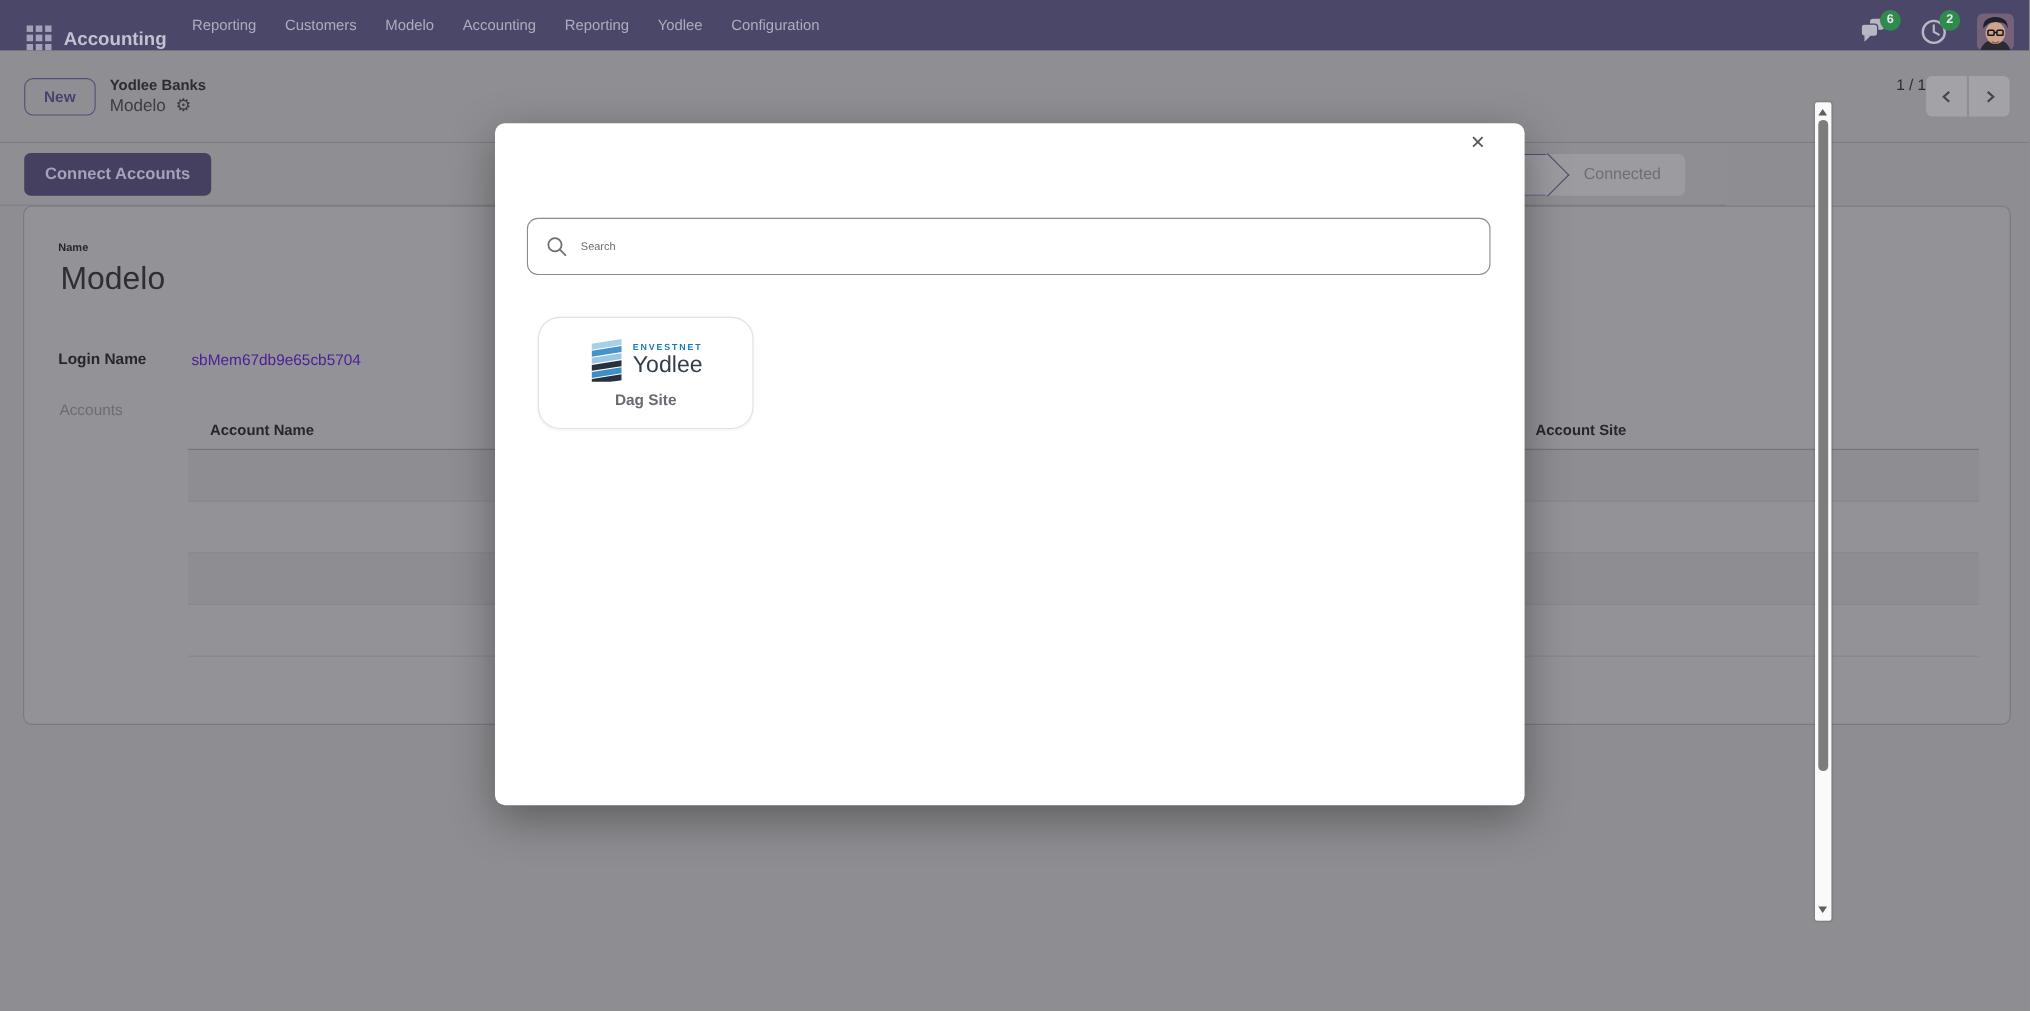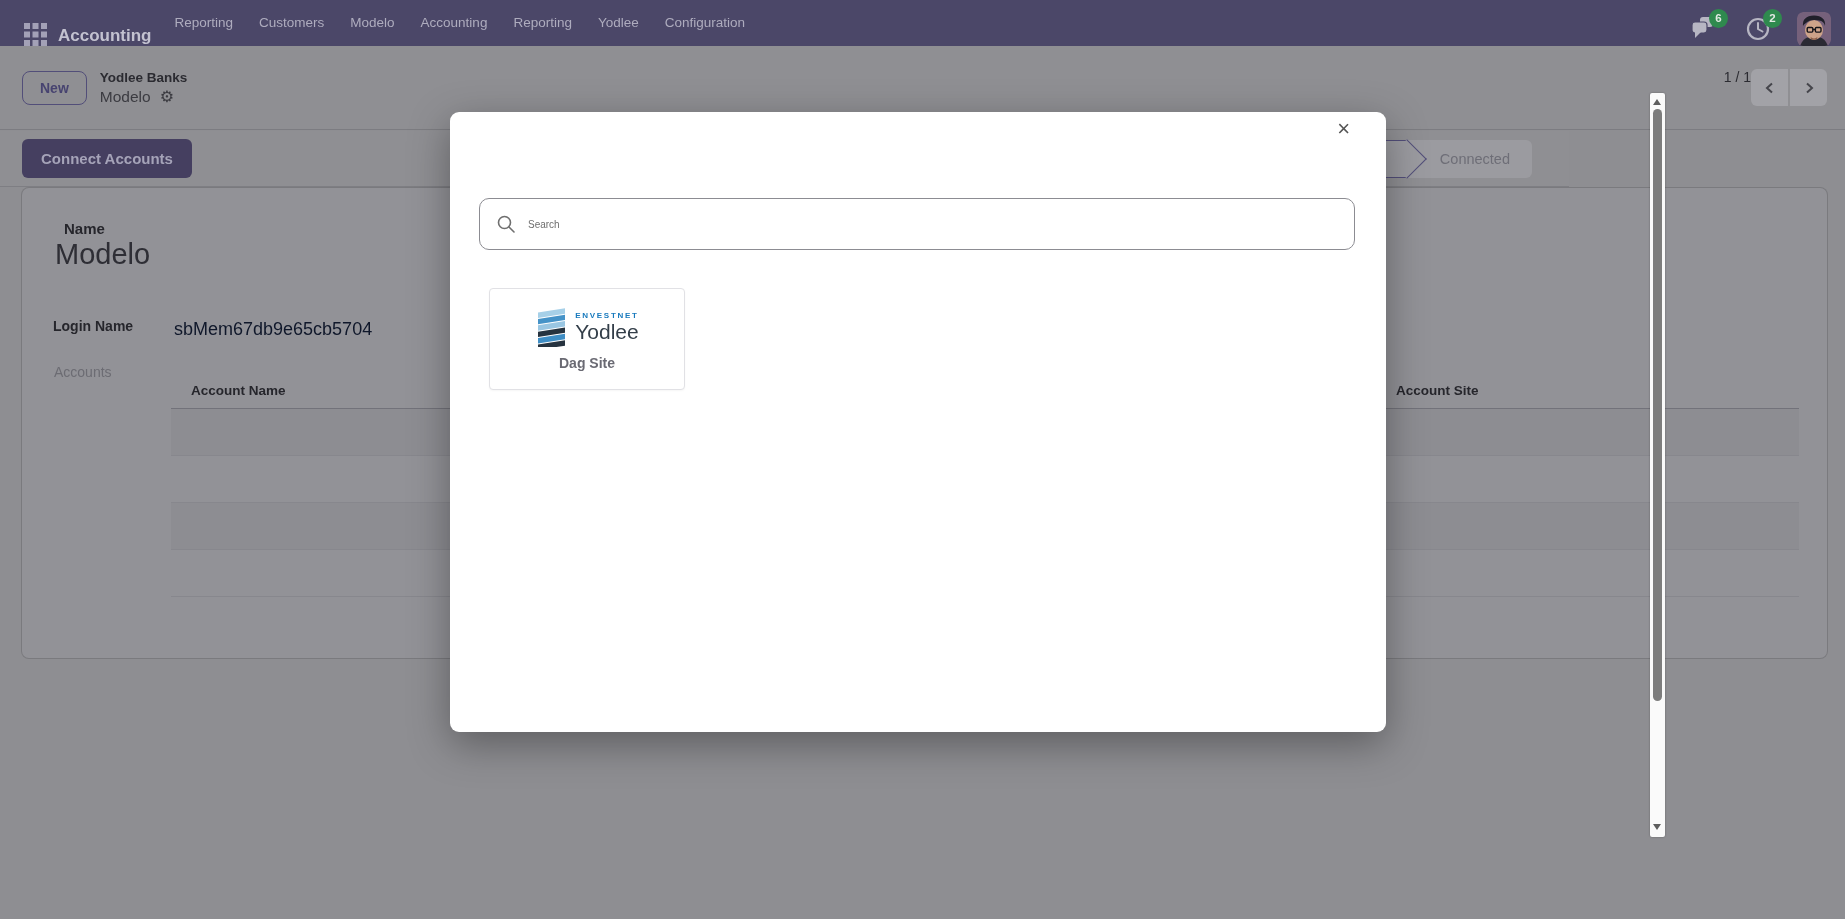--- a/index.html
+++ b/index.html
@@ -79,24 +79,24 @@
     border-top:1px solid #524e79; border-right:1px solid #524e79; z-index:1;
   }
   .step-inactive { padding:0 22px 0 32px; color:#6e6e77; border-radius:0 6px 6px 0; }
 
   
   .sheet {
     position:absolute; left:21px; top:187px; width:1807px; height:472px;
     background:#929297; border:1px solid rgba(0,0,0,0.16); border-radius:8px;
   }
   .lbl { position:absolute; font-weight:bold; color:#26262c; }
-  .name-label { left:42px; top:32px; font-size:15px; }
+  .name-label { left:31px; top:32px; font-size:10px; }
   .name-value { position:absolute; left:33px; top:50px; font-size:29px; color:#2e2e35; }
   .login-label { left:31px; top:130px; font-size:14px; }
-  .login-value { position:absolute; left:152px; top:131px; font-size:18px; color:#0f172a; }
+  .login-value { position:absolute; left:152px; top:131px; font-size:14px; color:#4c1d95; }
   .accounts-label { position:absolute; left:32px; top:176px; font-size:14px; color:#6c6c73; }
   .otable { position:absolute; left:149px; top:184px; width:1628px; }
   .thead { display:flex; height:37px; align-items:center; border-bottom:1px solid #72727a; }
   .th { font-size:13.5px; font-weight:bold; color:#26262c; }
   .th-name { flex:1; padding-left:20px; }
   .th-type { width:403px; }
   .trow { height:47px; border-bottom:1px solid #87878d; }
   .trow:nth-child(even) { background:rgba(0,0,0,0.03); }
 
   
@@ -113,21 +113,21 @@
     border:1px solid #8c8c92; border-radius:10px; display:flex; align-items:center;
     padding-left:16px; background:#fff;
   }
   .search-box input {
     flex:1; border:none; outline:none; font-size:10px; font-family:inherit;
     margin-left:12px; color:#333; background:transparent;
   }
   .search-box input::placeholder { color:#6e6e6e; opacity:1; }
   .provider-card {
     position:absolute; left:39px; top:176px; width:196px; height:102px;
-    border:1px solid #e1e1e5; border-radius:4px; background:#fff;
+    border:1px solid #e1e1e5; border-radius:20px; background:#fff;
     display:flex; flex-direction:column; align-items:center; cursor:pointer;
     box-shadow:0 1px 2px rgba(0,0,0,0.04);
   }
   .logo-row { display:flex; align-items:center; gap:8px; margin-top:16px; }
   .brand-col { display:flex; flex-direction:column; }
   .brand-top { font-size:8px; font-weight:bold; letter-spacing:1.7px; color:#1779bd; }
   .brand-name { font-size:21px; color:#333e49; margin-top:1px; line-height:1; }
   .site-name { margin-top:8px; font-size:14px; font-weight:bold; color:#6a6a73; }
 
   

